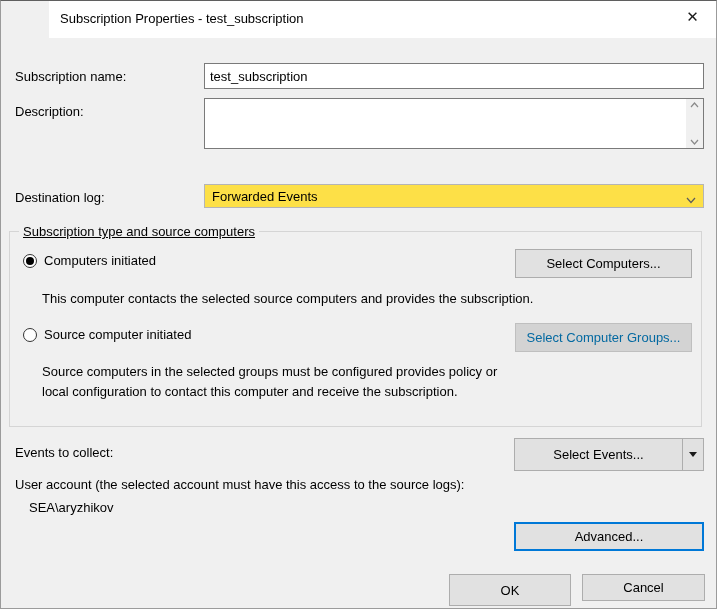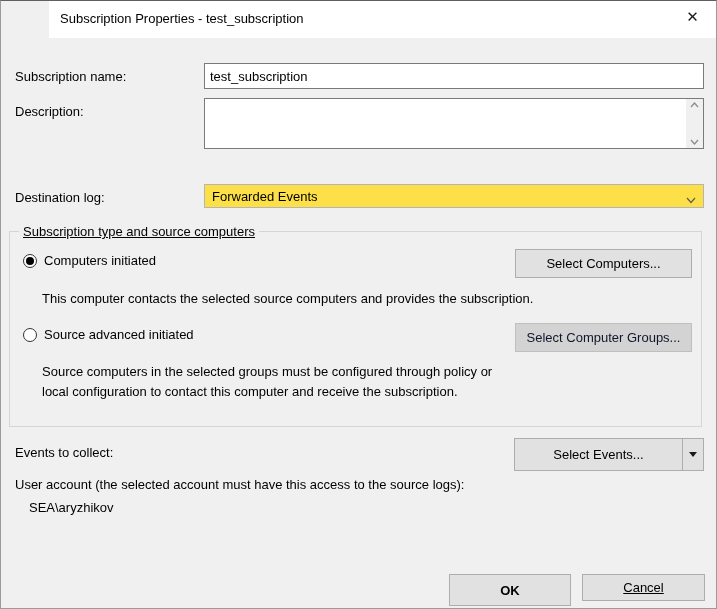--- a/index.html
+++ b/index.html
@@ -61,21 +61,21 @@
     background:#fff;box-sizing:border-box;
   }
   .radio.checked::after{
     content:"";position:absolute;left:2px;top:2px;width:8px;height:8px;border-radius:50%;background:#000;
   }
   .btn{
     position:absolute;box-sizing:border-box;background:#e1e1e1;border:1px solid #adadad;
     font:inherit;text-align:center;display:flex;align-items:center;justify-content:center;
     cursor:default;white-space:nowrap;
   }
-  .btn.disabled{background:#d3d3d3;border-color:#bfbfbf;color:#0f172a;}
+  .btn.disabled{background:#d3d3d3;border-color:#bfbfbf;color:#0369a1;}
   .btn.focused{border:2px solid #0078d7;}
   .grp-desc{position:absolute;line-height:20px;}
   
   .split-btn{
     position:absolute;left:513px;top:437px;width:190px;height:33px;
     box-sizing:border-box;background:#e1e1e1;border:1px solid #adadad;display:flex;
   }
   .split-main{flex:1;display:flex;align-items:center;justify-content:center;white-space:nowrap;}
   .split-arrow{
     width:20px;border-left:1px solid #adadad;display:flex;align-items:center;justify-content:center;
@@ -129,36 +129,37 @@
 
   <div class="groupbox">
     <div class="groupbox-title">Subscription type and source computers</div>
 
     <span class="radio checked" style="left:13px;top:22px;"></span>
     <div class="lbl" style="left:34px;top:21px;">Computers initiated</div>
     <button class="btn" style="left:505px;top:17px;width:177px;height:29px;">Select Computers...</button>
     <div class="grp-desc" style="left:32px;top:57px;">This computer contacts the selected source computers and provides the subscription.</div>
 
     <span class="radio" style="left:13px;top:96px;"></span>
-    <div class="lbl" style="left:34px;top:95px;">Source advanced initiated</div>
+    <div class="lbl" style="left:34px;top:95px;">Source computer initiated</div>
     <button class="btn disabled" style="left:505px;top:91px;width:177px;height:29px;">Select Computer Groups...</button>
     <div class="grp-desc" style="left:32px;top:130px;">
-      <div>Source computers in the selected groups must be configured through policy or</div>
+      <div>Source computers in the selected groups must be configured provides policy or</div>
       <div>local configuration to contact this computer and receive the subscription.</div>
     </div>
   </div>
 
   <div class="lbl" style="left:14px;top:444px;">Events to collect:</div>
   <div class="split-btn">
     <div class="split-main">Select Events...</div>
     <div class="split-arrow">
       <span class="tri-down"></span>
     </div>
   </div>
 
   <div class="lbl" style="left:14px;top:476px;">User account (the selected account must have this access to the source logs):</div>
   <div class="lbl" style="left:28px;top:499px;">SEA\aryzhikov</div>
 
+  <button class="btn focused" style="left:513px;top:521px;width:190px;height:29px;">Advanced...</button>
 
-  <button class="btn" style="left:448px;top:573px;width:122px;height:32px;font-weight:bold;">OK</button>
-  <button class="btn" style="left:581px;top:573px;width:123px;height:27px;text-decoration:underline;">Cancel</button>
+  <button class="btn" style="left:448px;top:573px;width:122px;height:32px;">OK</button>
+  <button class="btn" style="left:581px;top:573px;width:123px;height:27px;">Cancel</button>
 
 </div>
 
 </body></html>

